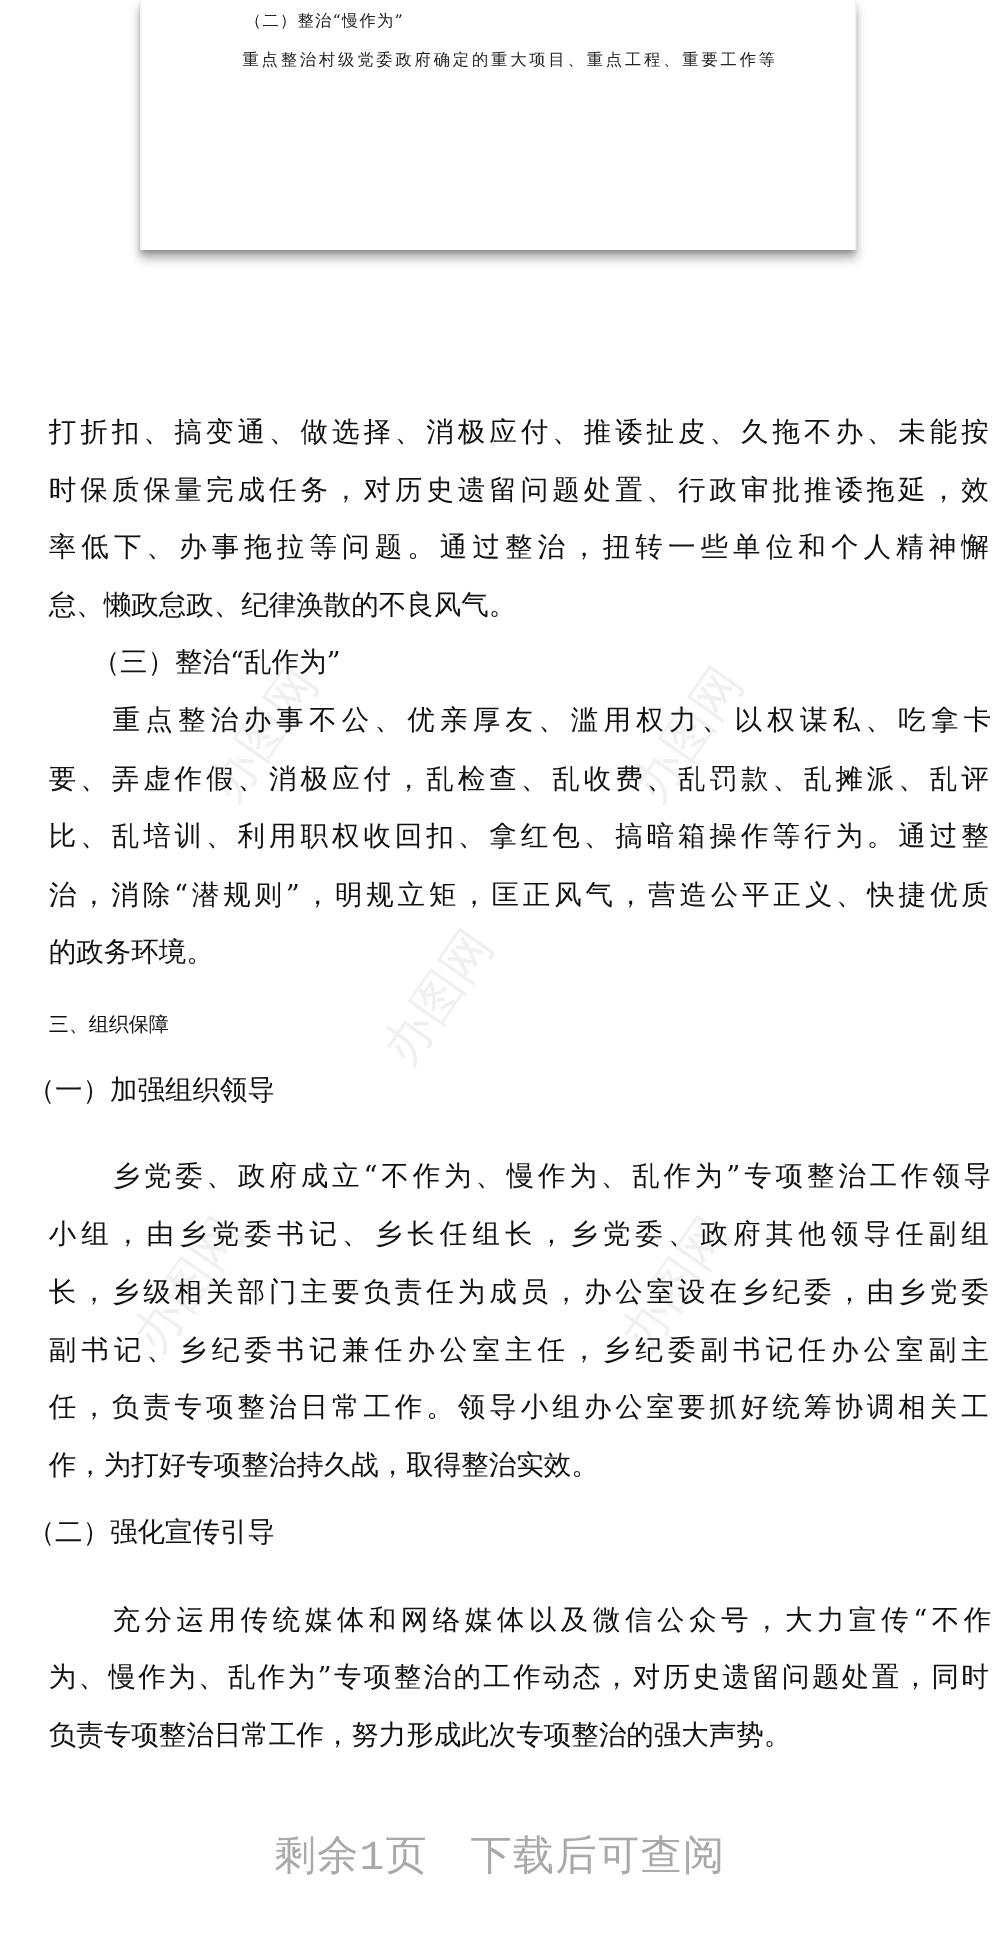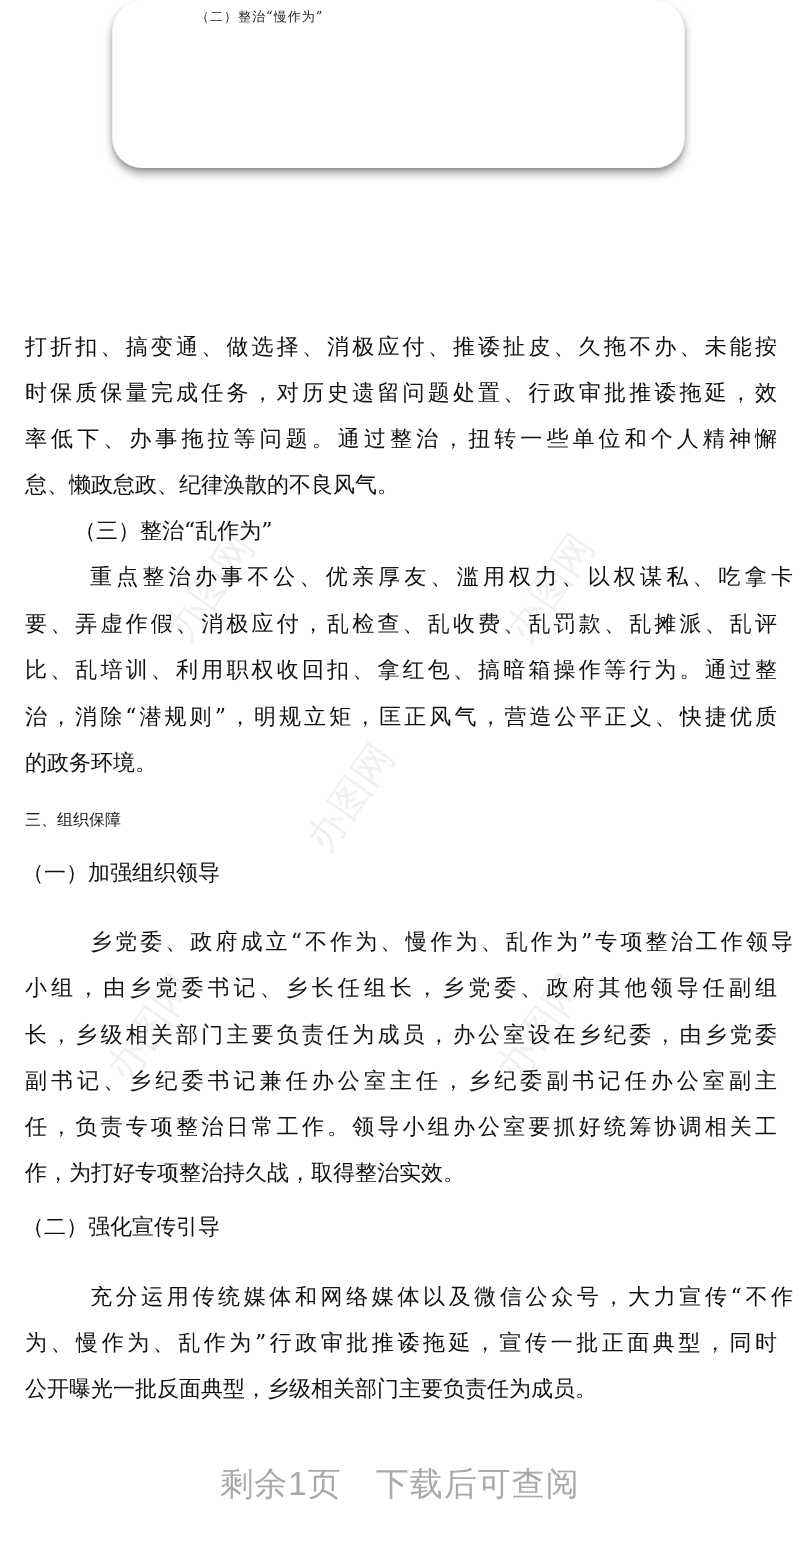--- a/index.html
+++ b/index.html
@@ -1,54 +1,55 @@
 <!DOCTYPE html>
 <html><head>
 <meta charset="utf-8">
 <style>
   html, body { margin: 0; padding: 0; }
   body {
     width: 800px; height: 1560px; background: #ffffff; position: relative; overflow: hidden;
     font-family: "DejaVu Serif", "Liberation Serif", serif; color: #111;
   }
   .preview-card {
-    position: absolute; left: 112px; top: 0; width: 571px; height: 168px;
+    position: absolute; left: 112px; top: 0; width: 571px; height: 200px;
     background: #fff;
     box-shadow: 0 6px 8px rgba(0,0,0,0.35), 0 2px 3px rgba(0,0,0,0.15);
-    border-left: 1px solid #eee; border-right: 1px solid #eee; border-radius: 30px;
+    border-left: 1px solid #eee; border-right: 1px solid #eee;
   }
   .card-heading {
     position: absolute; left: 83px; top: 8px; font-size: 13px; letter-spacing: 1px; color: #222;
   }
   .card-text {
     position: absolute; left: 81px; top: 39px; font-size: 13px; letter-spacing: 2.3px; color: #222; white-space: nowrap;
   }
   .doc { position: absolute; left: 0; top: 0; width: 800px; }
   .line {
-    position: absolute; left: 25px; font-size: 22px; color: #111; white-space: nowrap; letter-spacing: 0;
+    position: absolute; left: 39px; font-size: 22px; color: #111; white-space: nowrap; letter-spacing: 0;
     line-height: 30px;
   }
   .justify { width: 752px; text-align: justify; text-align-last: justify; }
   .indent { left: 90px; width: 703px; }
   .h2 { font-family: "DejaVu Sans", "Liberation Sans", sans-serif; font-size: 16px; }
   .footer-note {
     position: absolute; left: 0; width: 800px; top: 1462px; text-align: center;
-    font-family: Liberation Sans, sans-serif; font-size: 33px; color: #a9a9a9;
+    font-family: Liberation Mono, monospace; font-size: 33px; color: #a9a9a9;
     letter-spacing: 1px;
   }
   .watermark {
     position: absolute; font-family: "DejaVu Sans", sans-serif; font-size: 40px; color: rgba(0,0,0,0.06);
     transform: rotate(-55deg); white-space: nowrap; pointer-events: none;
   }
 </style>
 </head>
 <body>
 
 <div class="preview-card">
   <div class="card-heading">（二）整治“慢作为”</div>
+  <div class="card-text">重点整治村级党委政府确定的重大项目、重点工程、重要工作等</div>
 </div>
 
 <div class="doc">
   <div class="line justify" style="top:332px">打折扣、搞变通、做选择、消极应付、推诿扯皮、久拖不办、未能按</div>
   <div class="line justify" style="top:378px">时保质保量完成任务，对历史遗留问题处置、行政审批推诿拖延，效</div>
   <div class="line justify" style="top:424px">率低下、办事拖拉等问题。通过整治，扭转一些单位和个人精神懈</div>
   <div class="line" style="top:470px">怠、懒政怠政、纪律涣散的不良风气。</div>
   <div class="line" style="top:516px; left:74px;">（三）整治“乱作为”</div>
   <div class="line indent justify" style="top:562px">重点整治办事不公、优亲厚友、滥用权力、以权谋私、吃拿卡</div>
   <div class="line justify" style="top:609px">要、弄虚作假、消极应付，乱检查、乱收费、乱罚款、乱摊派、乱评</div>
@@ -58,22 +59,22 @@
   <div class="line h2" style="top:805px">三、组织保障</div>
   <div class="line" style="top:858px; left:22px;">（一）加强组织领导</div>
   <div class="line indent justify" style="top:927px">乡党委、政府成立“不作为、慢作为、乱作为”专项整治工作领导</div>
   <div class="line justify" style="top:973px">小组，由乡党委书记、乡长任组长，乡党委、政府其他领导任副组</div>
   <div class="line justify" style="top:1020px">长，乡级相关部门主要负责任为成员，办公室设在乡纪委，由乡党委</div>
   <div class="line justify" style="top:1066px">副书记、乡纪委书记兼任办公室主任，乡纪委副书记任办公室副主</div>
   <div class="line justify" style="top:1112px">任，负责专项整治日常工作。领导小组办公室要抓好统筹协调相关工</div>
   <div class="line" style="top:1158px">作，为打好专项整治持久战，取得整治实效。</div>
   <div class="line" style="top:1212px; left:22px;text-align:center;">（二）强化宣传引导</div>
   <div class="line indent justify" style="top:1282px">充分运用传统媒体和网络媒体以及微信公众号，大力宣传“不作</div>
-  <div class="line justify" style="top:1328px">为、慢作为、乱作为”行政审批推诿拖延，宣传一批正面典型，同时</div>
-  <div class="line" style="top:1374px">公开曝光一批反面典型，乡级相关部门主要负责任为成员。</div>
+  <div class="line justify" style="top:1328px">为、慢作为、乱作为”专项整治的工作动态，对历史遗留问题处置，同时</div>
+  <div class="line" style="top:1374px">负责专项整治日常工作，努力形成此次专项整治的强大声势。</div>
 </div>
 
 <div class="watermark" style="left:150px; top:560px;">办图网</div>
 <div class="watermark" style="left:490px; top:560px;">办图网</div>
 <div class="watermark" style="left:290px; top:770px;">办图网</div>
 <div class="watermark" style="left:90px; top:1000px;">办图网</div>
 <div class="watermark" style="left:480px; top:1000px;">办图网</div>
 
 <div class="footer-note">剩余1页　下载后可查阅</div>
 

